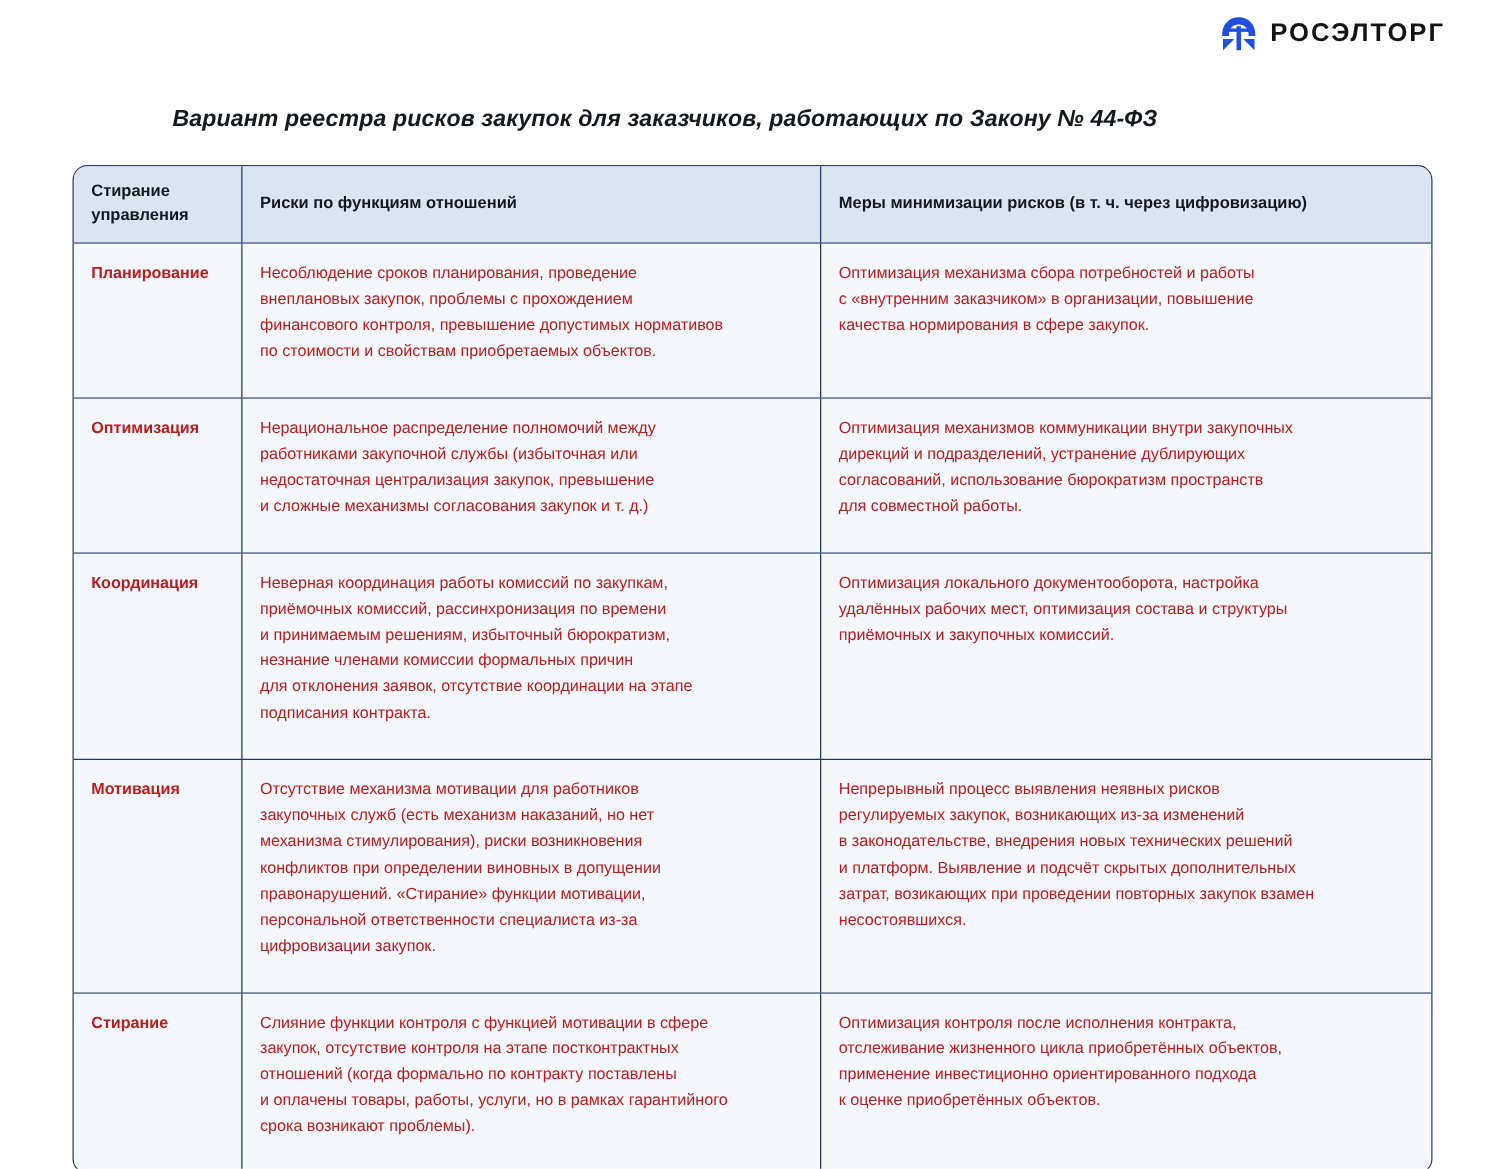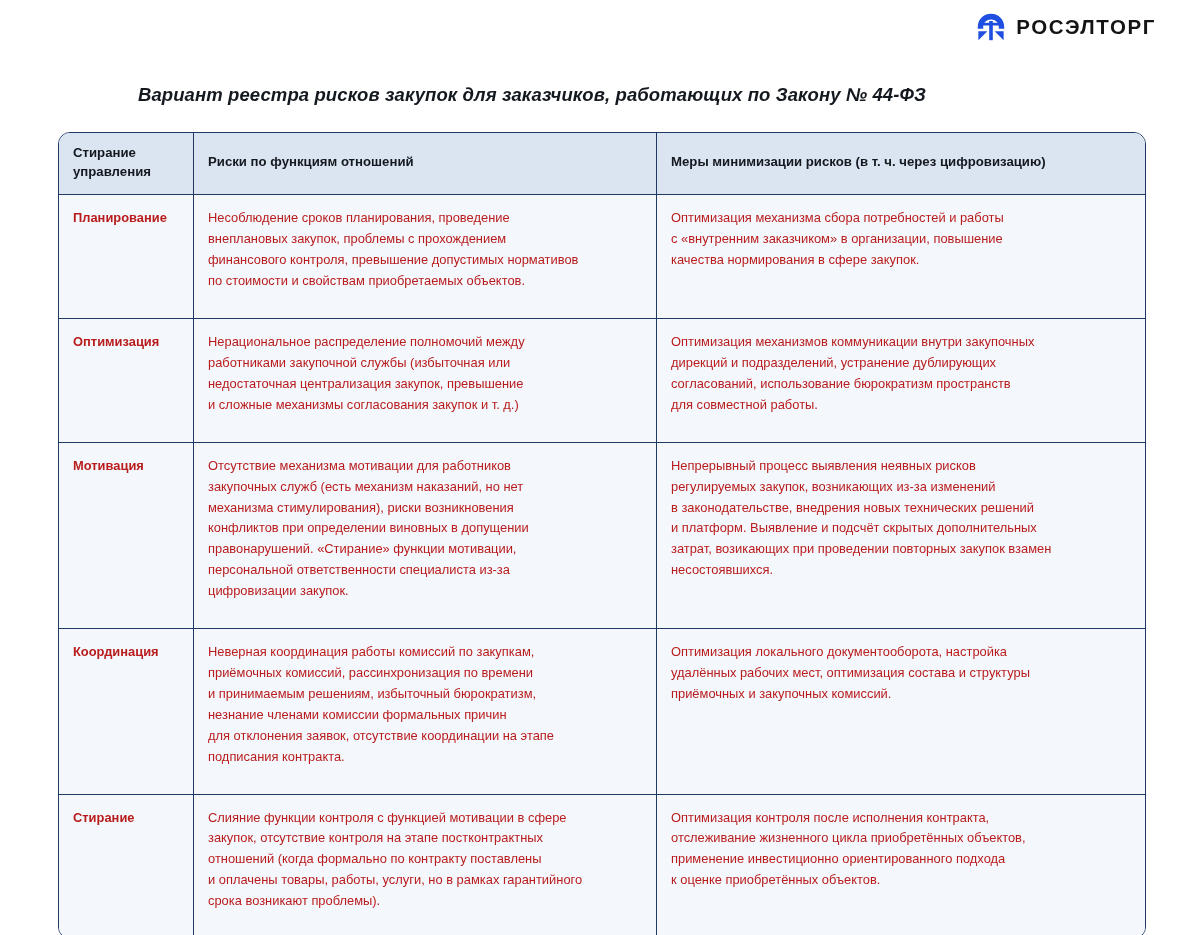--- a/index.html
+++ b/index.html
@@ -191,20 +191,38 @@
           </td>
         <td class="col-divider">
             <span class="cell-text">Оптимизация механизмов коммуникации внутри закупочных
 дирекций и подразделений, устранение дублирующих
 согласований, использование бюрократизм пространств
 для совместной работы.</span>
           </td>
       </tr>
       <tr>
         <td class="fn-cell">
+            <span class="cell-text">Координация</span>
+          </td>
+        <td class="col-divider">
+            <span class="cell-text">Неверная координация работы комиссий по закупкам,
+приёмочных комиссий, рассинхронизация по времени
+и принимаемым решениям, избыточный бюрократизм,
+незнание членами комиссии формальных причин
+для отклонения заявок, отсутствие координации на этапе
+подписания контракта.</span>
+          </td>
+        <td class="col-divider">
+            <span class="cell-text">Оптимизация локального документооборота, настройка
+удалённых рабочих мест, оптимизация состава и структуры
+приёмочных и закупочных комиссий.</span>
+          </td>
+      </tr>
+      <tr>
+        <td class="fn-cell">
             <span class="cell-text">Мотивация</span>
           </td>
         <td class="col-divider">
             <span class="cell-text">Отсутствие механизма мотивации для работников
 закупочных служб (есть механизм наказаний, но нет
 механизма стимулирования), риски возникновения
 конфликтов при определении виновных в допущении
 правонарушений. «Стирание» функции мотивации,
 персональной ответственности специалиста из-за
 цифровизации закупок.</span>
@@ -213,38 +231,20 @@
             <span class="cell-text">Непрерывный процесс выявления неявных рисков
 регулируемых закупок, возникающих из-за изменений
 в законодательстве, внедрения новых технических решений
 и платформ. Выявление и подсчёт скрытых дополнительных
 затрат, возикающих при проведении повторных закупок взамен
 несостоявшихся.</span>
           </td>
       </tr>
       <tr>
         <td class="fn-cell">
-            <span class="cell-text">Координация</span>
-          </td>
-        <td class="col-divider">
-            <span class="cell-text">Неверная координация работы комиссий по закупкам,
-приёмочных комиссий, рассинхронизация по времени
-и принимаемым решениям, избыточный бюрократизм,
-незнание членами комиссии формальных причин
-для отклонения заявок, отсутствие координации на этапе
-подписания контракта.</span>
-          </td>
-        <td class="col-divider">
-            <span class="cell-text">Оптимизация локального документооборота, настройка
-удалённых рабочих мест, оптимизация состава и структуры
-приёмочных и закупочных комиссий.</span>
-          </td>
-      </tr>
-      <tr>
-        <td class="fn-cell">
             <span class="cell-text">Стирание</span>
           </td>
         <td class="col-divider">
             <span class="cell-text">Слияние функции контроля с функцией мотивации в сфере
 закупок, отсутствие контроля на этапе постконтрактных
 отношений (когда формально по контракту поставлены
 и оплачены товары, работы, услуги, но в рамках гарантийного
 срока возникают проблемы).</span>
           </td>
         <td class="col-divider">

